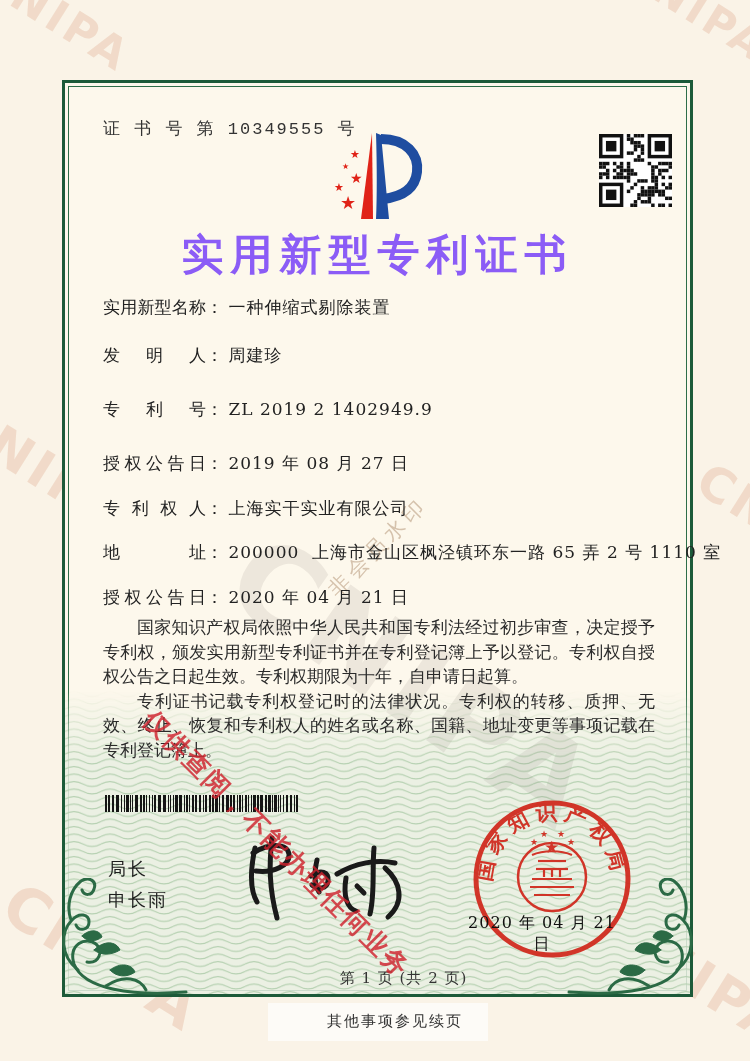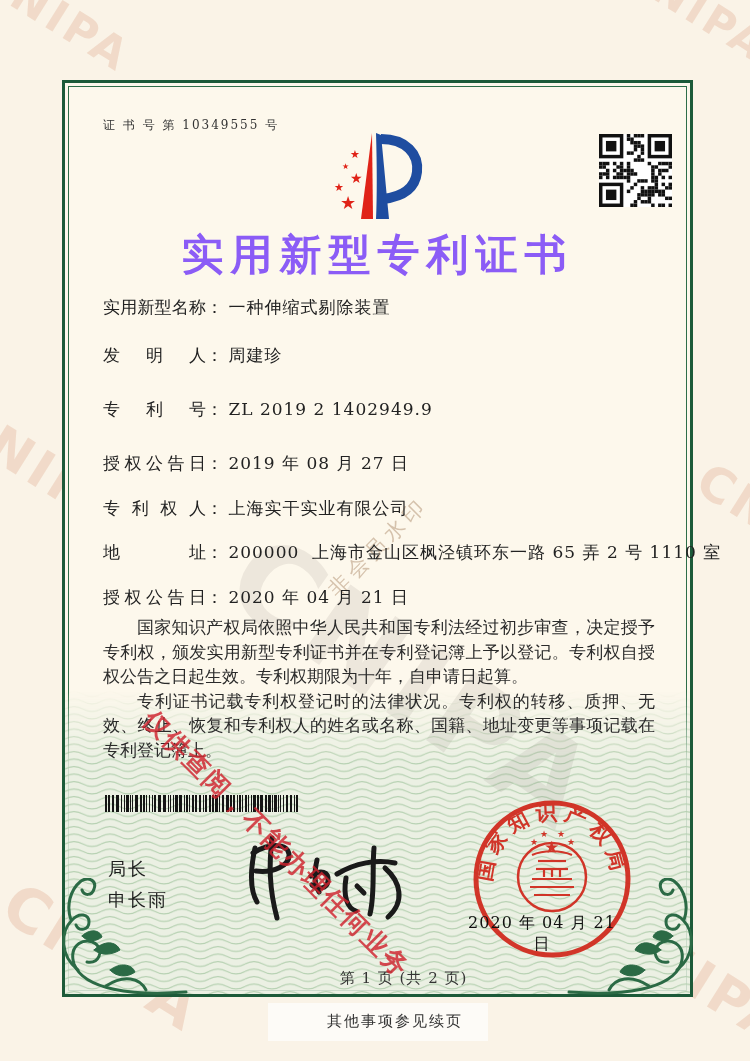--- a/index.html
+++ b/index.html
@@ -8,21 +8,21 @@
   .abs{position:absolute;}
   
   .frame{position:absolute;left:62px;top:80px;width:631px;height:917px;
          border:3px solid #1c5a39;background:#fdf8ec;box-sizing:border-box;z-index:1;}
   .frame-inner{position:absolute;inset:3px;border:1px solid #2e6e49;}
   
   .waves{position:absolute;left:65px;top:690px;width:625px;height:304px;z-index:1;
          -webkit-mask-image:linear-gradient(to bottom,transparent,black 70px);
          mask-image:linear-gradient(to bottom,transparent,black 70px);}
   
-  .certno{position:absolute;left:103px;top:117px;font-size:12px;letter-spacing:2px;color:#333;z-index:3;}
+  .certno{position:absolute;left:103px;top:117px;font-size:17px;letter-spacing:2px;color:#333;z-index:3;font-family:Liberation Mono, monospace;}
   .title{position:absolute;left:62px;top:227px;width:631px;text-align:center;font-size:42px;
          font-weight:700;letter-spacing:7px;color:#8b5cf6;z-index:3;}
   .frow{position:absolute;left:103px;width:560px;font-size:17px;line-height:22px;z-index:3;white-space:nowrap;}
   .flabel{display:inline-block;width:103px;text-align:justify;text-align-last:justify;vertical-align:top;color:#222;}
   .fcolon{color:#222;}
   .fvalue{white-space:pre;letter-spacing:1px;color:#222;}
   .grant-right{position:absolute;left:266px;top:0;}
   .paras{position:absolute;left:103px;top:615px;width:552px;font-size:17px;line-height:24.5px;
          text-align:justify;z-index:3;}
   .paras p{margin:0;text-indent:2em;}

